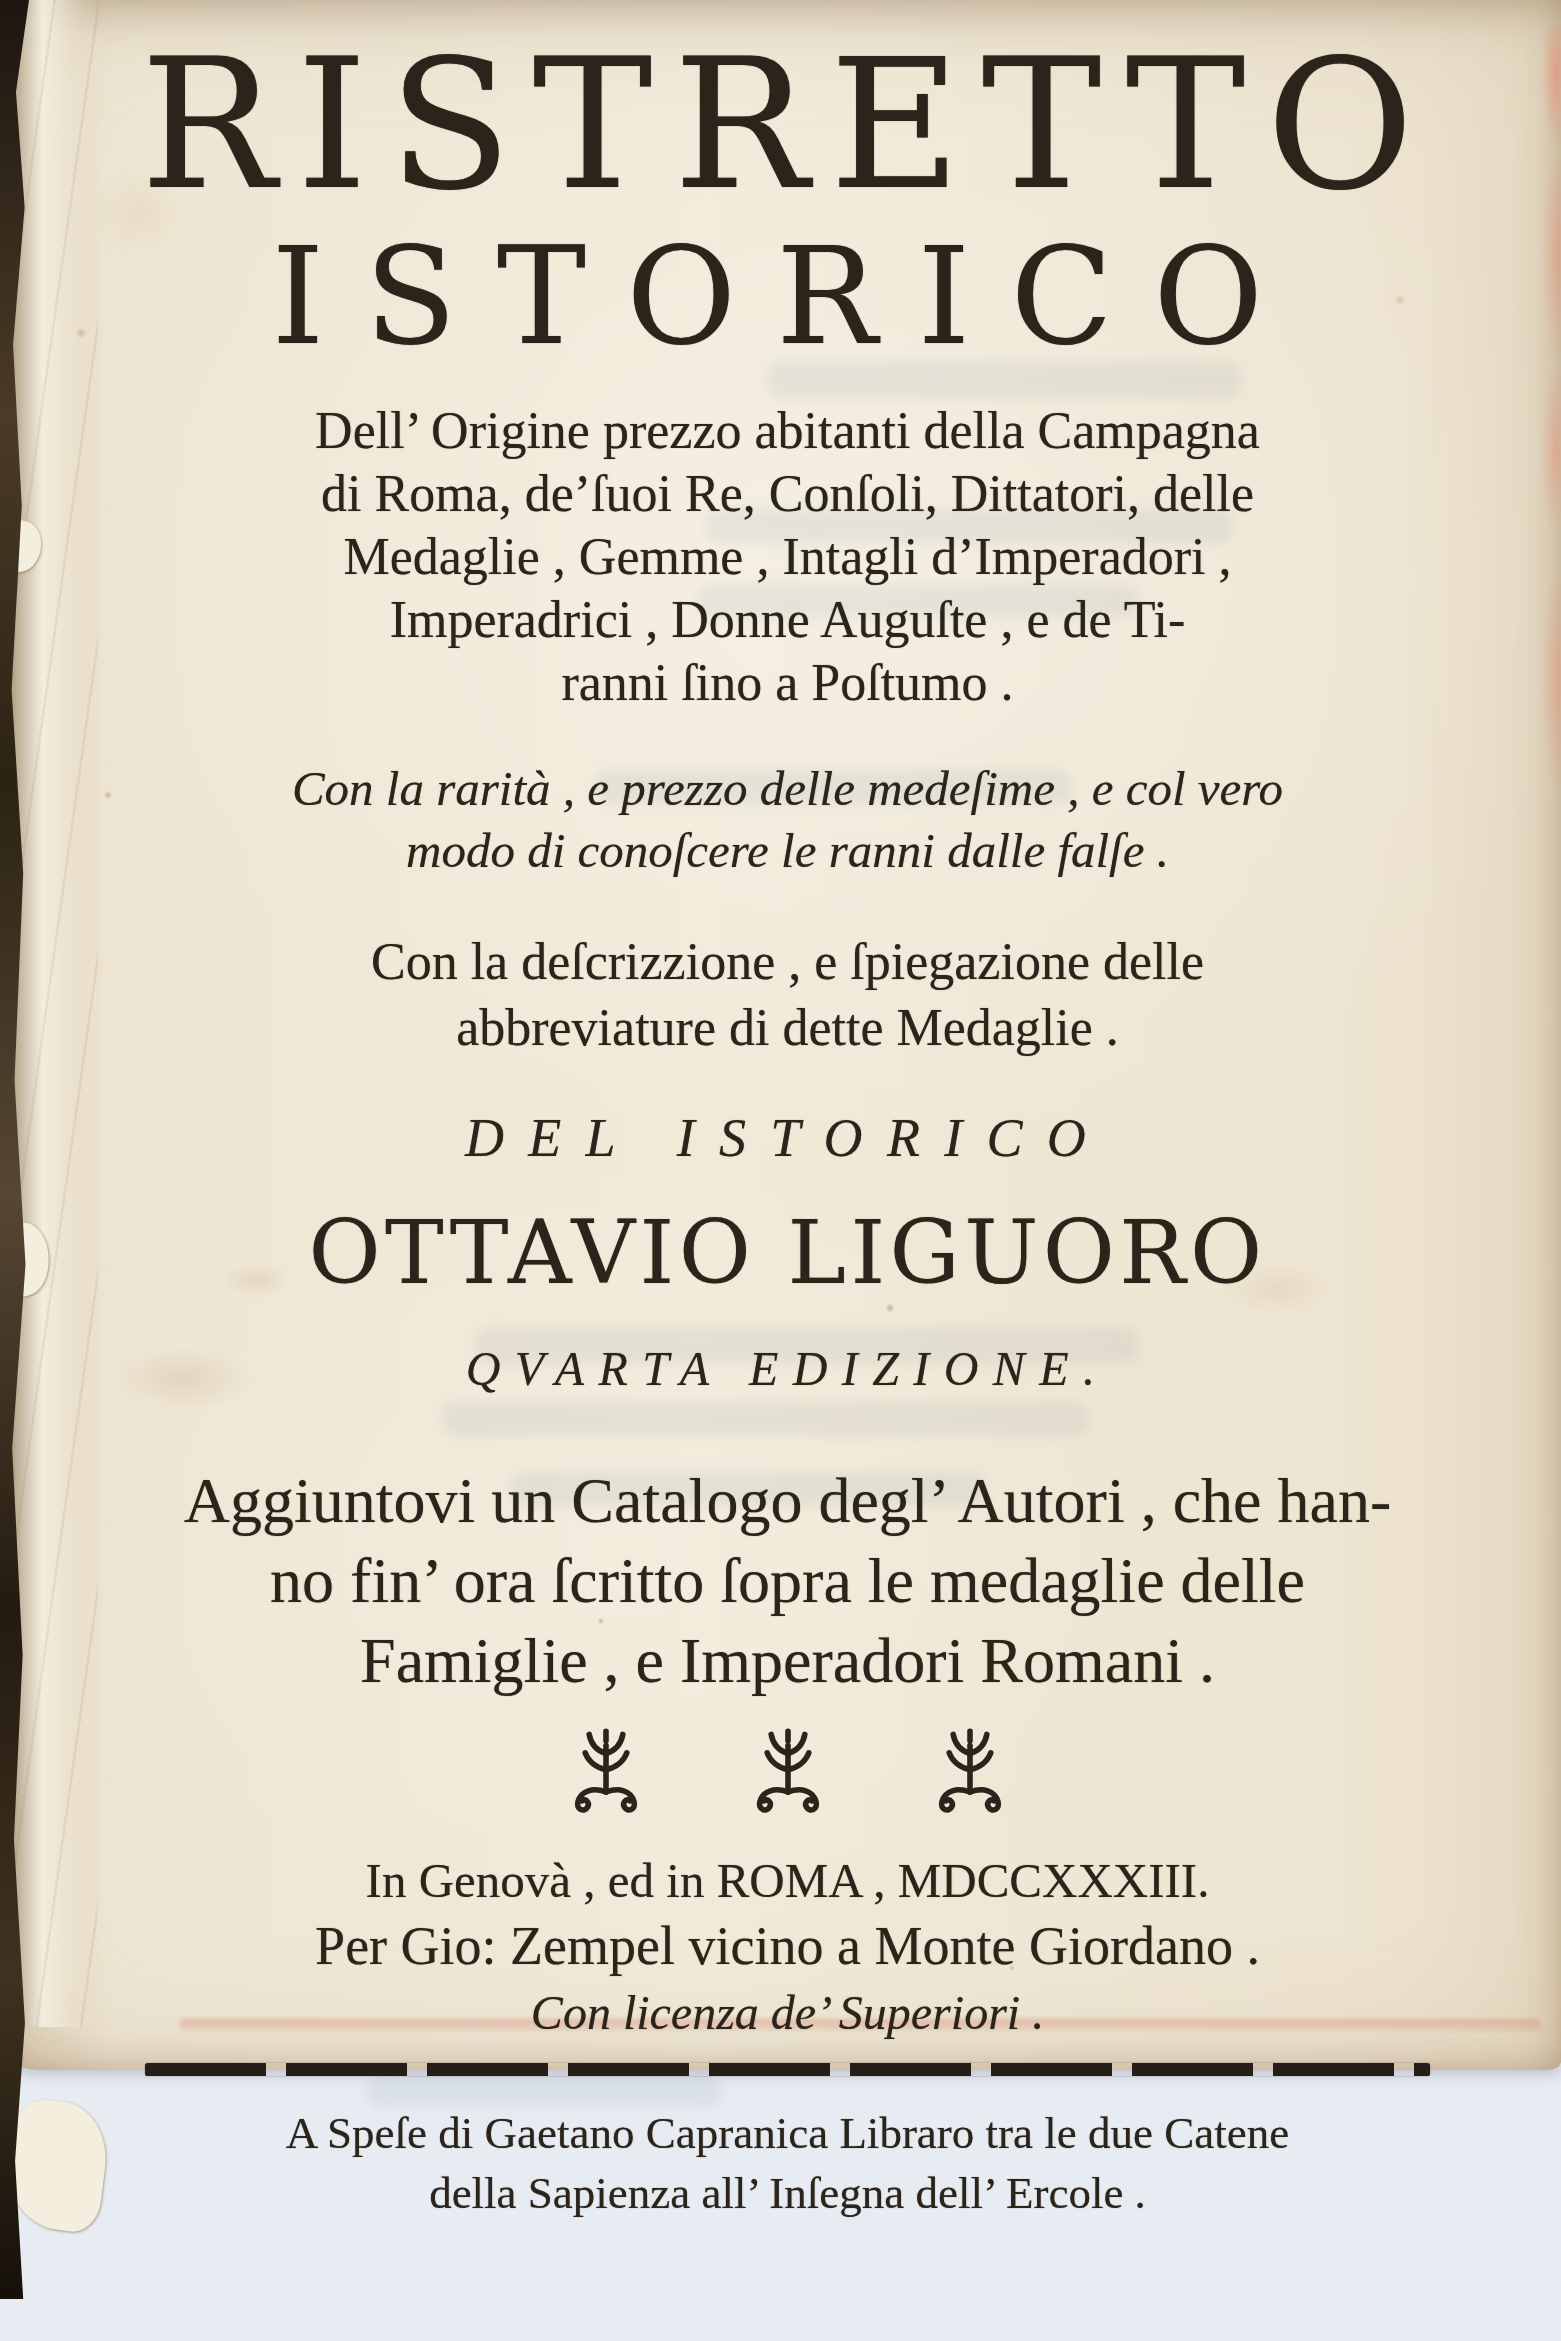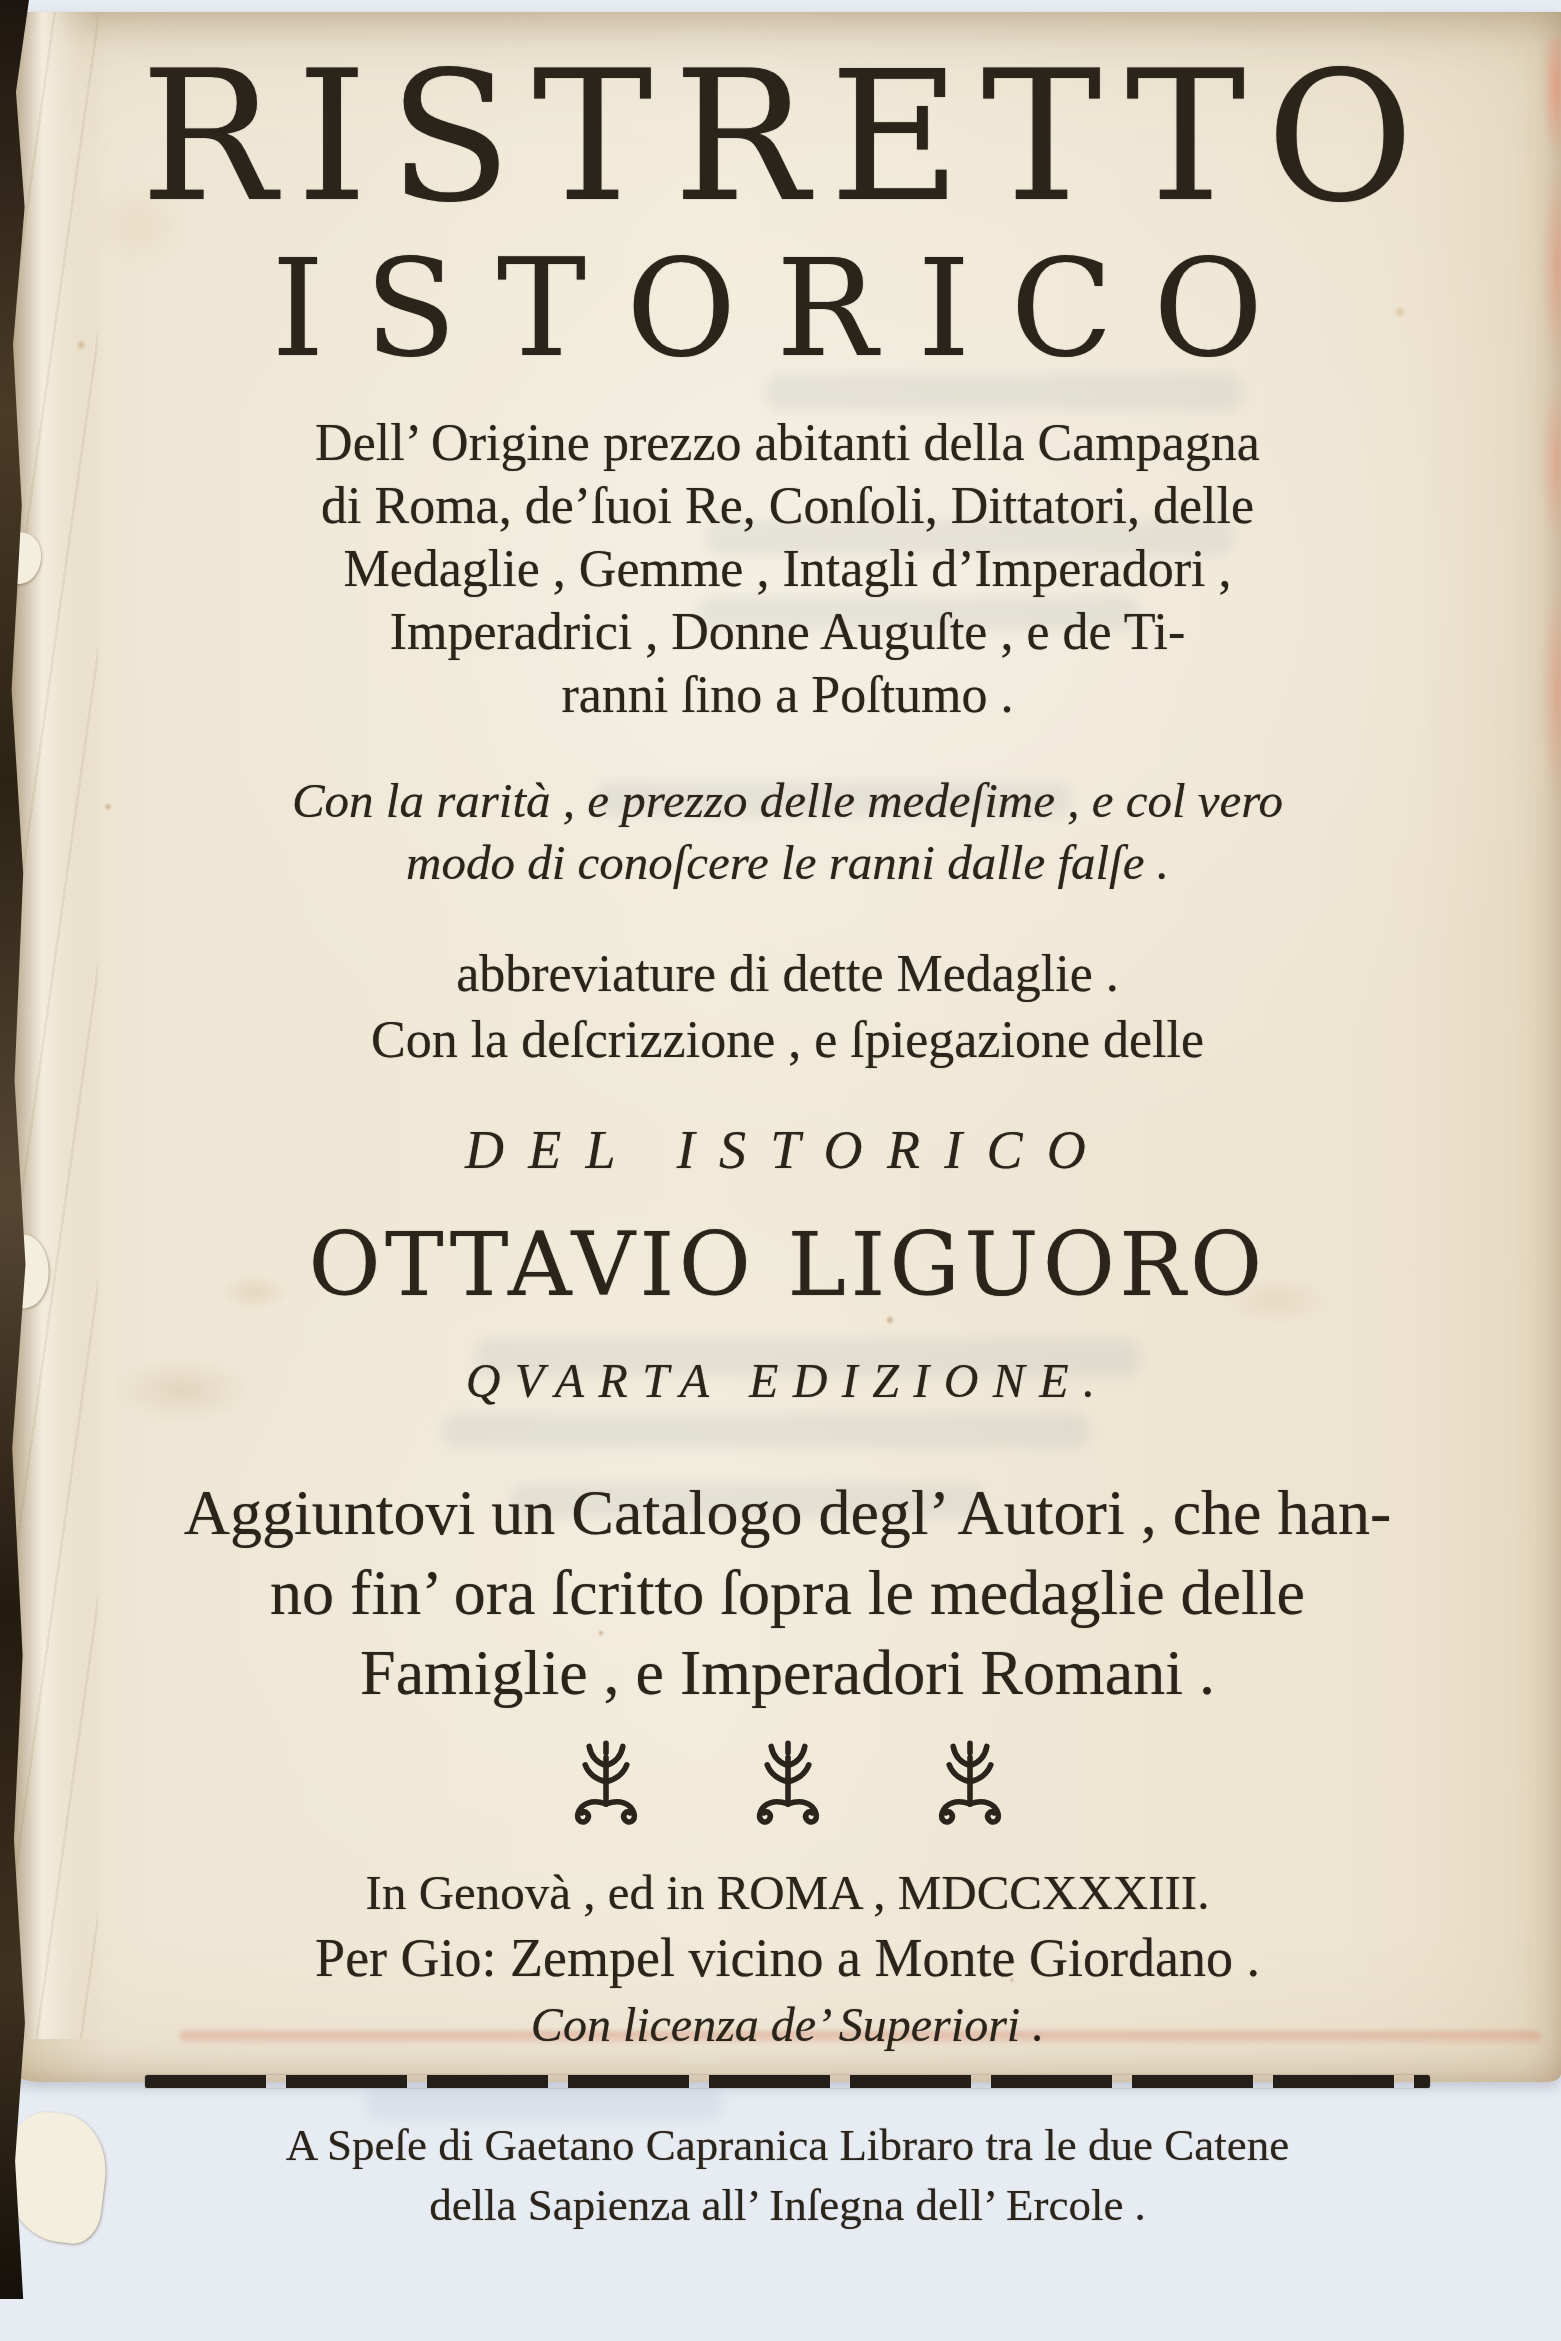--- a/index.html
+++ b/index.html
@@ -17,21 +17,20 @@
       linear-gradient(90deg,#dfd2b8 0%,#eee6d4 7%,#f1ead9 45%,#ede4d1 86%,#e9ddc6 100%),
       #ece3d0;
     box-shadow:
       inset 0 24px 47px -18.7px rgba(140,115,80,.45),
       inset -15.3px 0 47px -21px rgba(160,125,95,.35),
       inset 0 -18.7px 38px -20.4px rgba(150,110,80,.40),
       inset 0 0 136px rgba(150,122,82,.18),
       0 5.1px 12px rgba(90,95,120,.25);
     border-bottom-left-radius:39px 25.5px;
     border-bottom-right-radius:12px 8.5px;
-    margin-top:12px;
   }
   
   .spine{
     position:absolute;left:0;top:0;bottom:43px;width:29px;
     background:linear-gradient(#1d1610,#4a3b26 18%,#2c2315 34%,#564733 52%,#241b10 70%,#3f3220 86%,#15100a);
     clip-path:polygon(0 0,100% 0,55% 4%,85% 9%,45% 15%,75% 22%,40% 30%,80% 38%,50% 47%,88% 55%,42% 63%,78% 72%,48% 80%,86% 88%,52% 94%,80% 100%,0 100%);
   }
   
   .torn-edge{
     position:absolute;left:8.5px;top:0;bottom:43px;width:89px;
@@ -150,22 +149,22 @@
       <div>Imperadrici , Donne Auguſte ,  e de Ti-</div>
       <div>ranni  ſino  a Poſtumo .</div>
     </div>
 
     <div class="rarity">
       <div>Con la rarità ,  e prezzo delle medeſime , e col vero</div>
       <div>modo di conoſcere  le ranni dalle falſe .</div>
     </div>
 
     <div class="abbrev">
+      <div>Con  la  deſcrizzione ,  e  ſpiegazione  delle</div>
       <div>abbreviature  di  dette  Medaglie .</div>
-      <div>Con  la  deſcrizzione ,  e  ſpiegazione  delle</div>
     </div>
 
     <div class="author-intro">DEL ISTORICO</div>
     <div class="author-name">OTTAVIO LIGUORO</div>
     <div class="edition">QVARTA EDIZIONE.</div>
 
     <div class="catalog">
       <div>Aggiuntovi un Catalogo  degl’ Autori ,  che han-</div>
       <div>no fin’ ora ſcritto ſopra le medaglie delle</div>
       <div>Famiglie ,  e Imperadori  Romani .</div>

